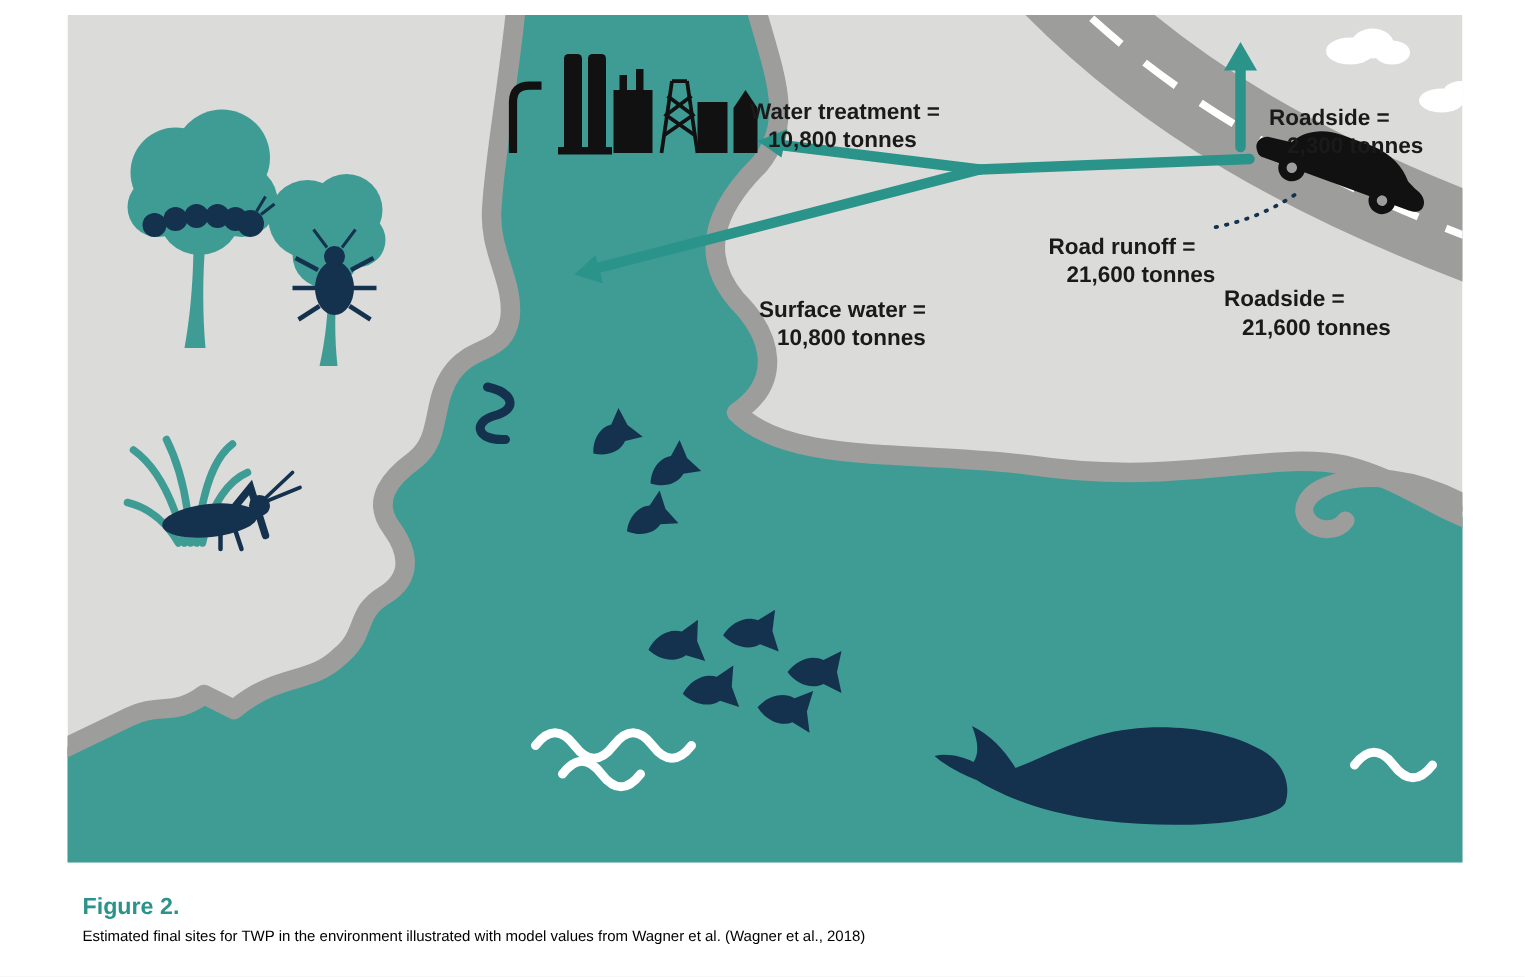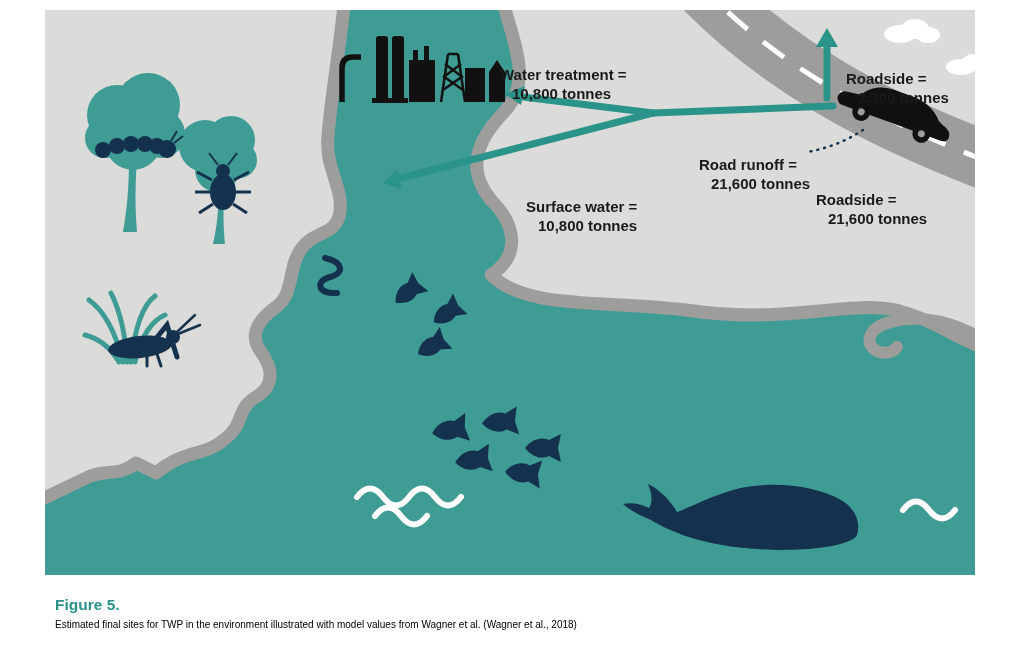--- a/index.html
+++ b/index.html
@@ -6,21 +6,21 @@
   .page{position:relative;width:1024px;height:651px;background:#ffffff;overflow:hidden;
         font-family:"Liberation Sans",sans-serif;}
   .illustration{position:absolute;left:45px;top:10px;width:930px;height:565px;}
   .ann{position:absolute;display:flex;flex-direction:column;line-height:19px;
        font-size:15px;color:#1a1a1a;white-space:nowrap;z-index:5;}
   .ann-label{font-weight:600;margin-top:33px;}
   .ann-value{font-weight:800;margin-left:12px;}
   .ann-wt{left:500px;top:32px;}
   .ann-air{left:846px;top:36px;}
   .ann-rr{left:699px;top:122px;}
-  .ann-sw{left:526px;top:164px;}
+  .ann-sw{left:506px;top:164px;}
   .ann-rs{left:816px;top:157px;}
   .figure-label{position:absolute;left:55px;top:596px;font-size:15.5px;font-weight:800;color:#2A938A;}
   .figure-caption{position:absolute;left:55px;top:619px;font-size:10px;color:#000000;white-space:nowrap;}
 </style>
 </head>
 <body>
 
 <div class="page">
 
   <svg class="illustration" width="930" height="565" viewBox="0 0 930 565" xmlns="http://www.w3.org/2000/svg">
@@ -227,16 +227,16 @@
   </div>
   <div class="ann ann-sw">
     <span class="ann-label">Surface water =</span>
     <span class="ann-value">10,800 tonnes</span>
   </div>
   <div class="ann ann-rs">
     <span class="ann-label">Roadside =</span>
     <span class="ann-value">21,600 tonnes</span>
   </div>
 
-  <div class="figure-label">Figure 5.</div>
+  <div class="figure-label">Figure 2.</div>
   <div class="figure-caption">Estimated final sites for TWP in the environment illustrated with model values from Wagner et al. (Wagner et al., 2018)</div>
 
 </div>
 
 </body></html>

